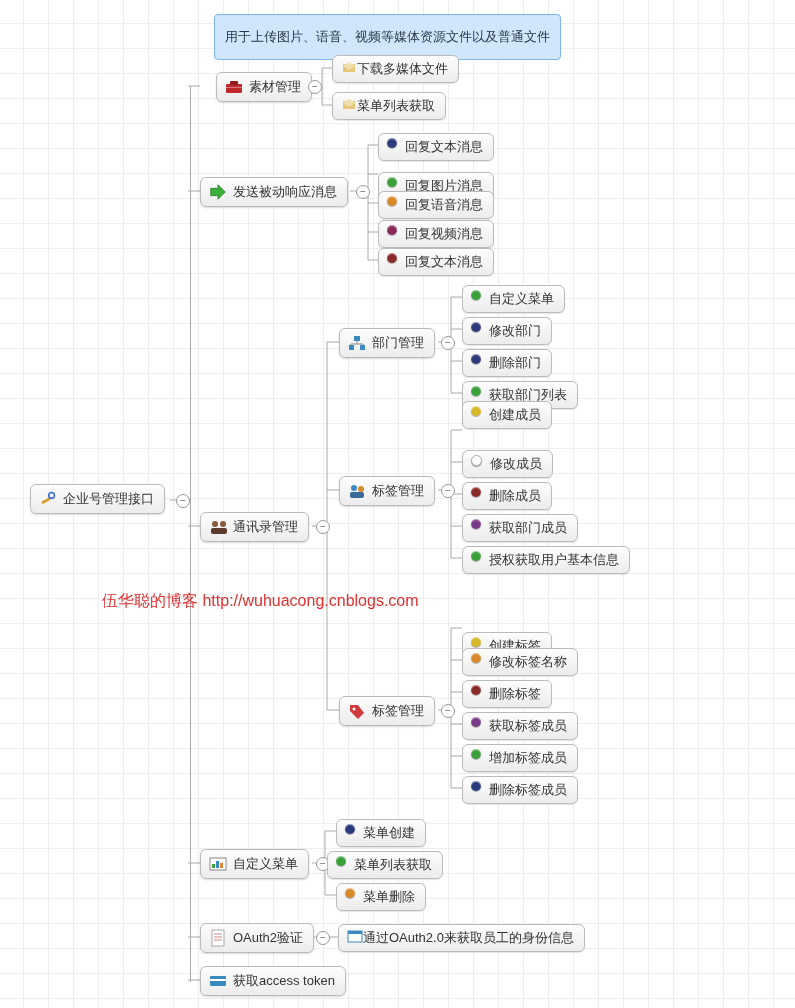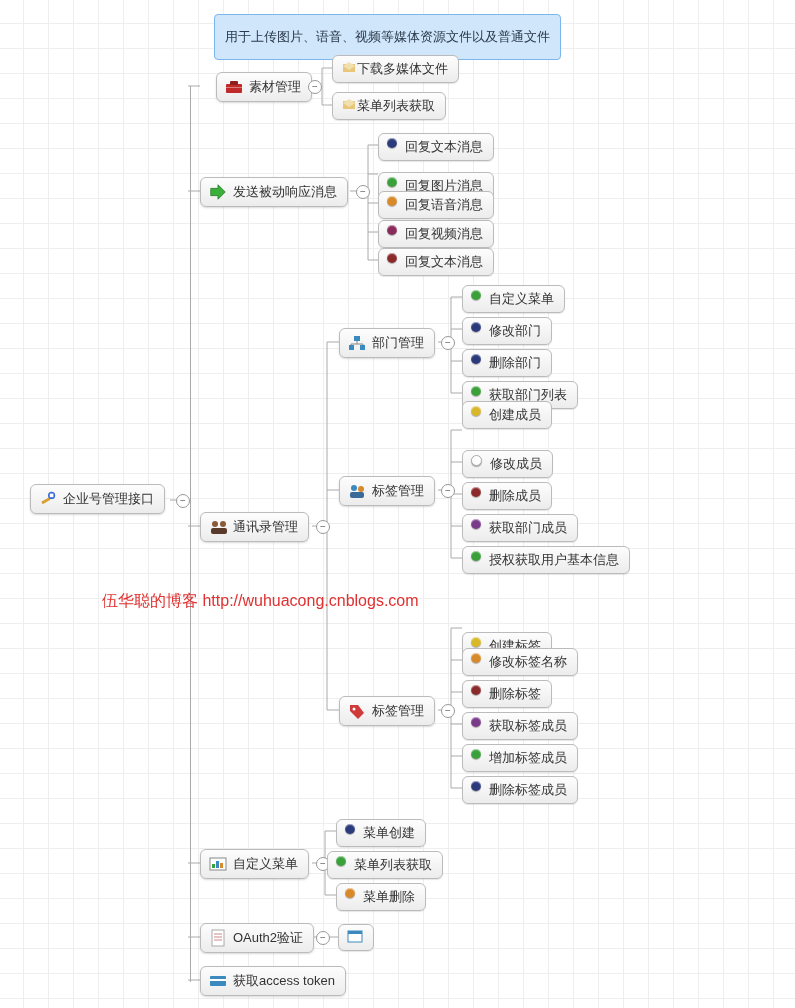--- a/index.html
+++ b/index.html
@@ -269,20 +269,21 @@
       </svg>
     </span>
  <span>OAuth2验证</span>
 </div>
 <div class="tog" style="left:316px;top:931px">−</div>
 <div class="leaf" style="left:338px;top:924px">
     <span class="ico"><svg width="16" height="14">
         <rect x="1" y="2" width="14" height="11" fill="#fff" stroke="#3a8ac0"></rect>
         <rect x="1" y="2" width="14" height="3" fill="#3a8ac0"></rect>
       </svg></span>
+    <span>通过OAuth2.0来获取员工的身份信息</span>
   </div>
 
 <div class="node" style="left:200px;top:966px">
  <span class="ico">
       <svg width="18" height="14">
         <rect x="1" y="2" width="16" height="10" rx="1" fill="#3a8ac0"></rect>
         <rect x="1" y="5" width="16" height="2" fill="#fff"></rect>
       </svg>
     </span>
  <span>获取access token</span>

